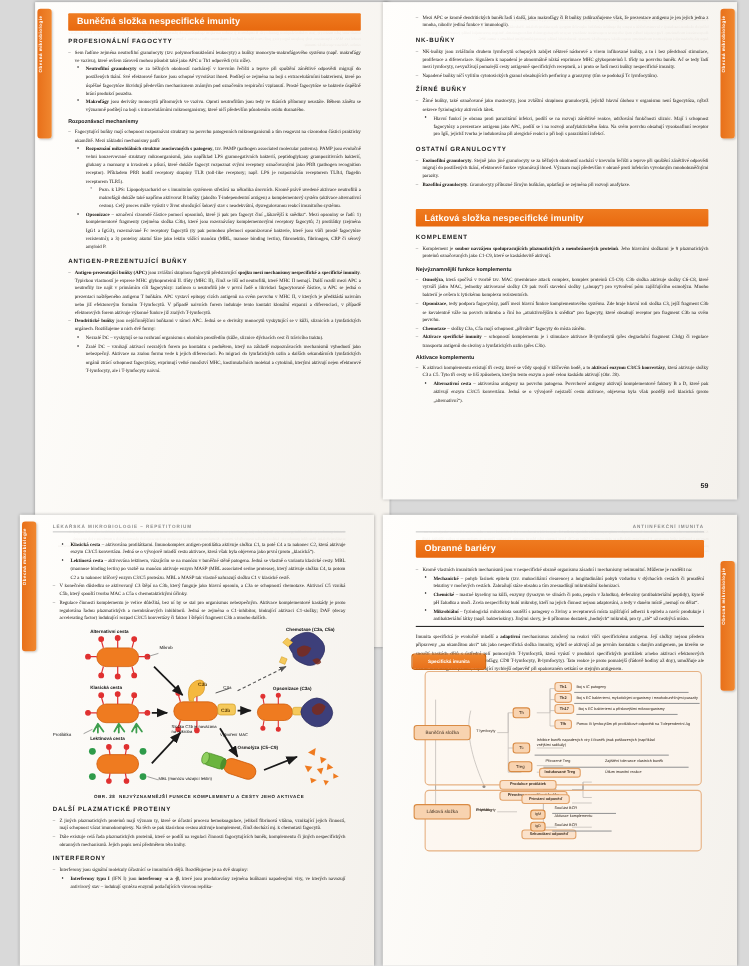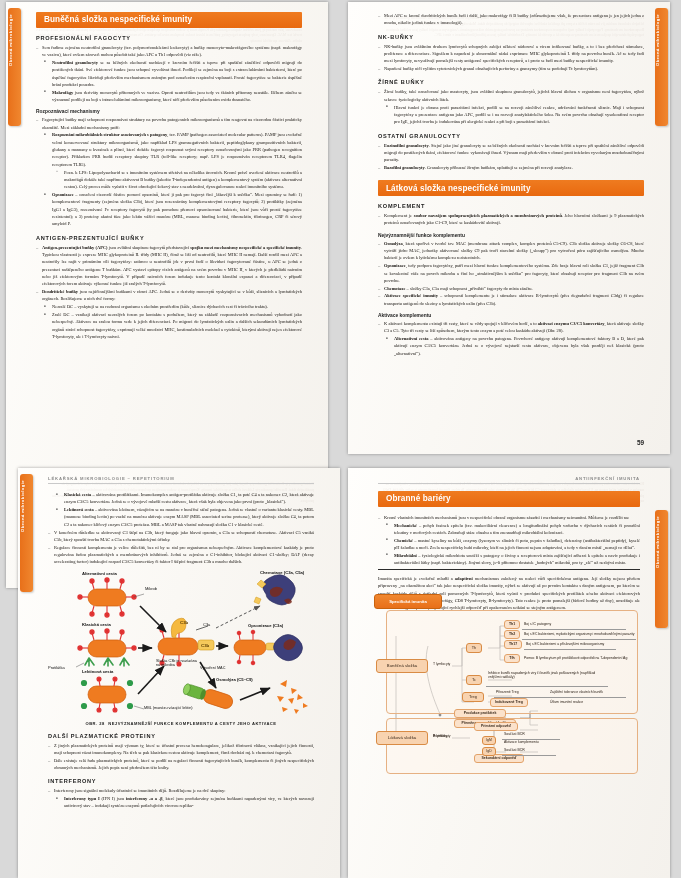--- a/index.html
+++ b/index.html
@@ -10,21 +10,21 @@
     overflow:hidden;
     position:relative;
   }
   .sheet{
     position:absolute;
     background:#fdfcfa;
     box-shadow:0 0 3px rgba(0,0,0,.35);
     overflow:hidden;
   }
   
-  #pg-58{left:6px;top:2px;width:322px;height:586px;}
+  #pg-58{left:32px;top:2px;width:322px;height:586px;}
   #pg-59{left:348px;top:2px;width:322px;height:452px;}
   #pg-60{left:18px;top:468px;width:322px;height:410px;}
   #pg-61{left:348px;top:468px;width:322px;height:410px;}
 
   .paper{position:absolute;inset:0;background:
      linear-gradient(105deg,#fffefc 0%,#faf8f4 45%,#f4f1ec 100%);}
 
   
   .ghost{
     position:absolute;inset:0;
@@ -259,21 +259,21 @@
       <li class="dash"><span>Žírné buňky, také označované jako mastocyty, jsou zvláštní skupinou granulocytů, jejichž hlavní úlohou v organismu není fagocytóza, nýbrž sekrece fyziologicky aktivních látek.</span></li>
       <li class="bul"><span>Hlavní funkcí je obrana proti parazitární infekci, podílí se na rozvoji zánětlivé reakce, udržování funkčnosti sliznic. Mají i schopnost fagocytózy a prezentace antigenu jako APC, podílí se i na rozvoji anafylaktického šoku. Na svém povrchu obsahují vysokoafinní receptor pro IgE, jejichž tvorba je indukována při alergické reakci a při boji s parazitární infekcí.</span></li>
     </ul>
 
     <h3 class="sub">Ostatní granulocyty</h3>
     <ul>
       <li class="dash"><b>Eozinofilní granulocyty</b><span>. Stejně jako jiné granulocyty se za běžných okolností nachází v krevním řečišti a teprve při spuštění zánětlivé odpovědi migrují do postižených tkání, efektorové funkce vykonávají ihned. Význam mají především v obraně proti infekcím vyvolaným mnohobuněčnými parazity.</span></li>
       <li class="dash"><b>Bazofilní granulocyty</b><span>. Granulocyty příbuzné žírným buňkám, uplatňují se zejména při rozvoji anafylaxe.</span></li>
     </ul>
 
-    <div class="banner" style="margin-top:9px">Látková složka nespecifické imunity</div>
+    <div class="banner" style="margin-top:19px">Látková složka nespecifické imunity</div>
 
     <h3 class="sub">Komplement</h3>
     <ul>
       <li class="dash"><span>Komplement je </span><b>soubor navzájem spolupracujících plazmatických a membránových proteinů</b><span>. Jeho hlavními složkami je 9 plazmatických proteinů označovaných jako C1-C9, které se kaskádovitě aktivují.</span></li>
     </ul>
 
     <h4 class="sub2">Nejvýznamnější funkce komplementu</h4>
     <ul>
       <li class="dash"><b>Osmolýza</b><span>, která spočívá v tvorbě tzv. MAC (membrane attack complex, komplex proteinů C5-C9). C3b složka aktivuje složky C6-C8, které vytváří jádro MAC, jednotky aktivované složky C9 pak tvoří stavební složky („sloupy“) pro vytvoření póru zajišťujícího osmolýzu. Mnoho bakterií je ovšem k lytickému komplexu rezistentních.</span></li>
       <li class="dash"><b>Opsonizace</b><span>, tedy podpora fagocytózy, patří mezi hlavní funkce komplementového systému. Zde hraje hlavní roli složka C3, jejíž fragment C3b se kovalentně váže na povrch mikroba a činí ho „atraktivnějším k snědku“ pro fagocyty, které obsahují receptor pro fragment C3b na svém povrchu.</span></li>

